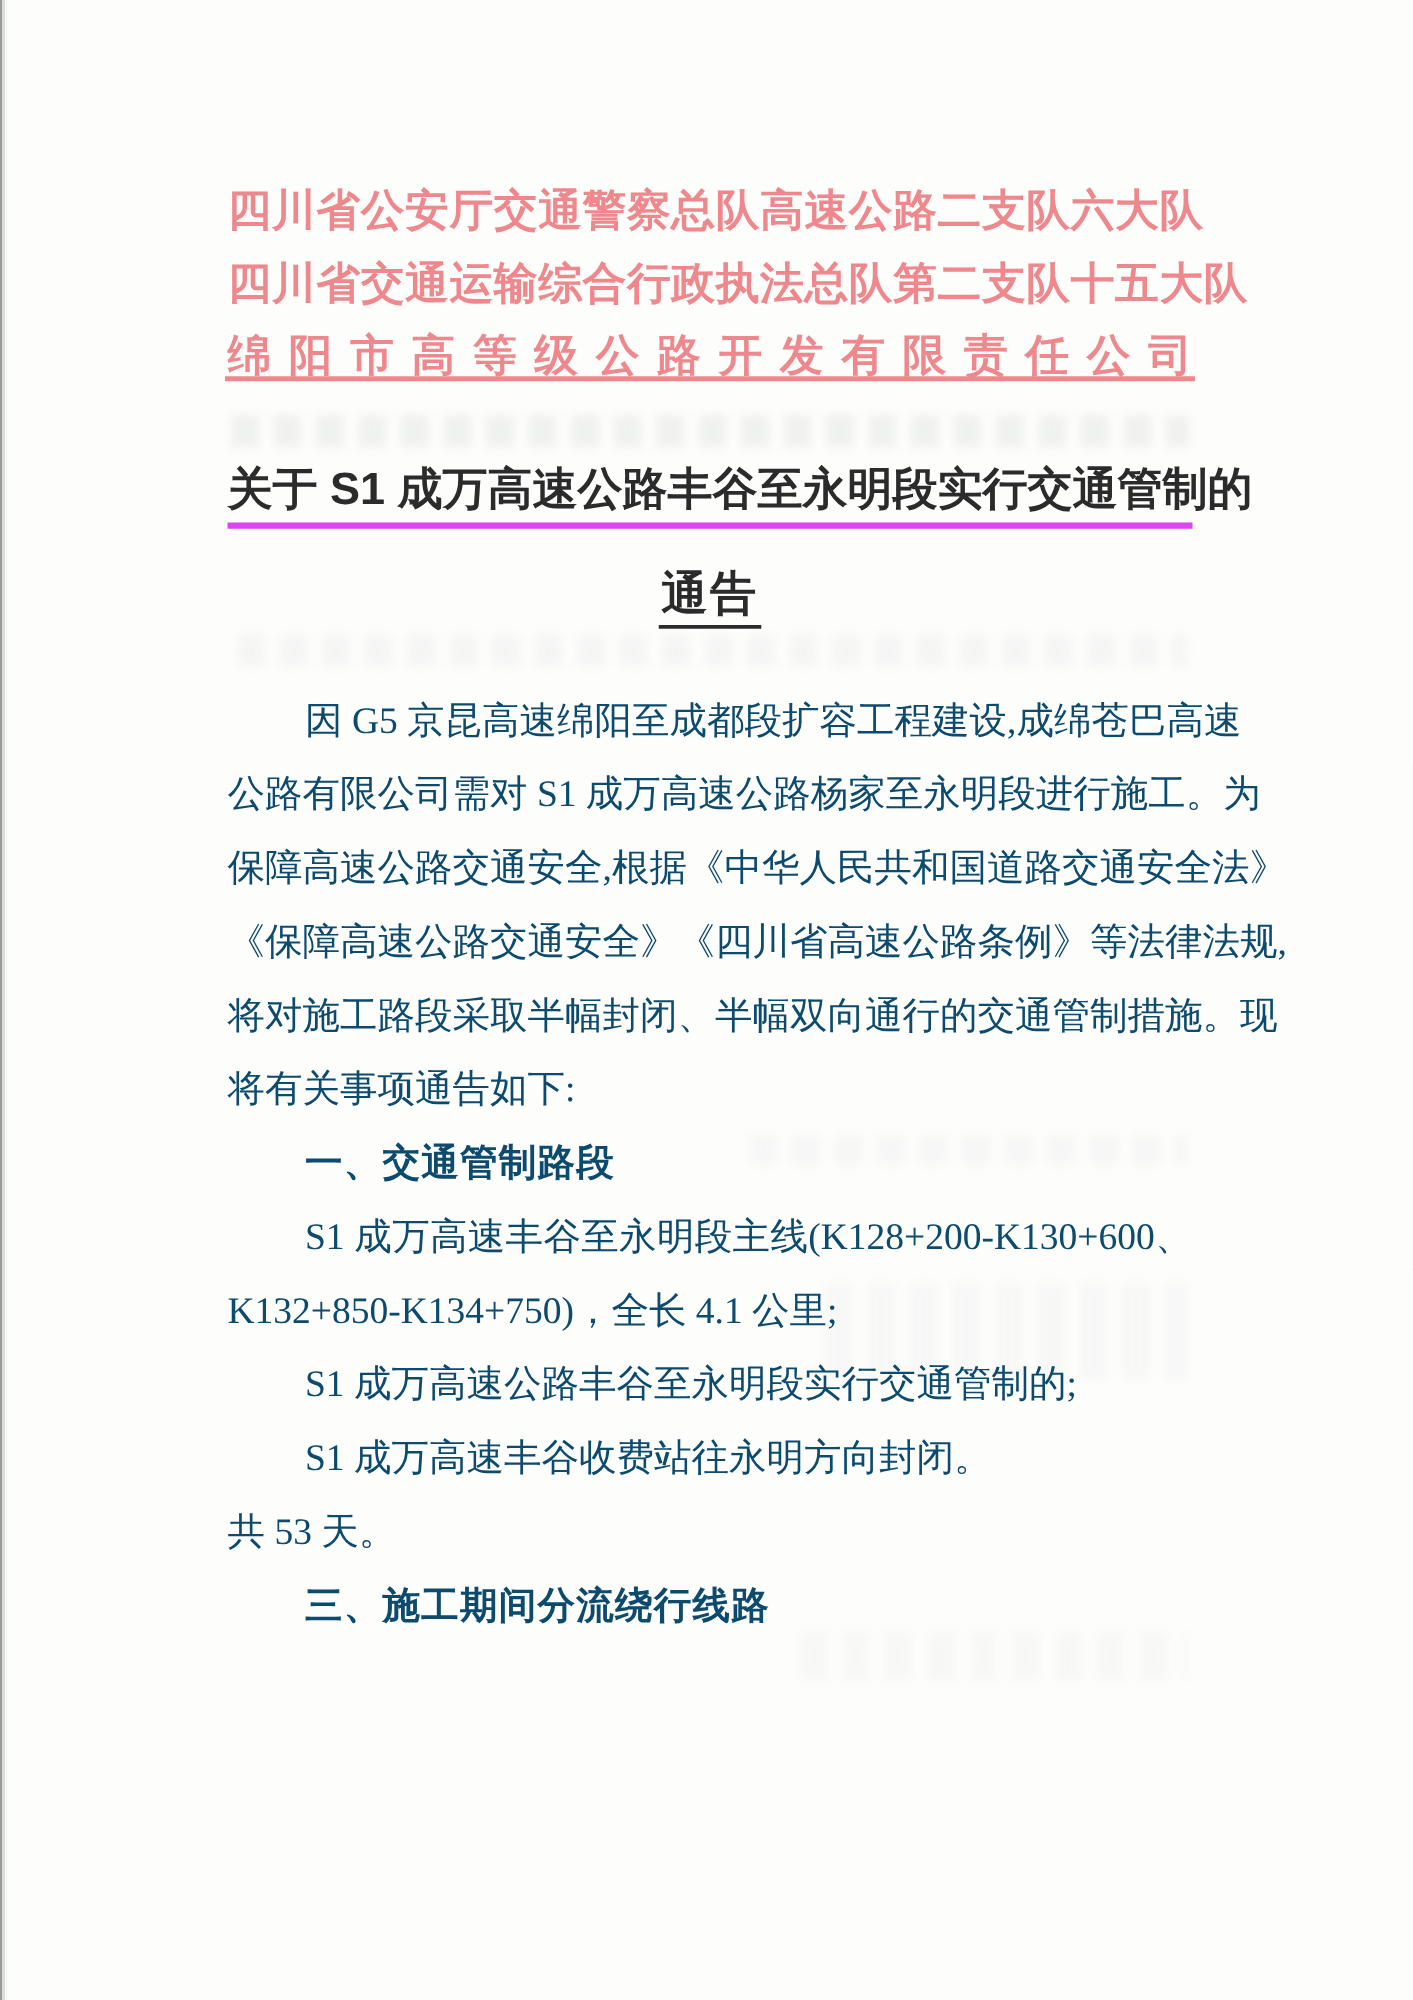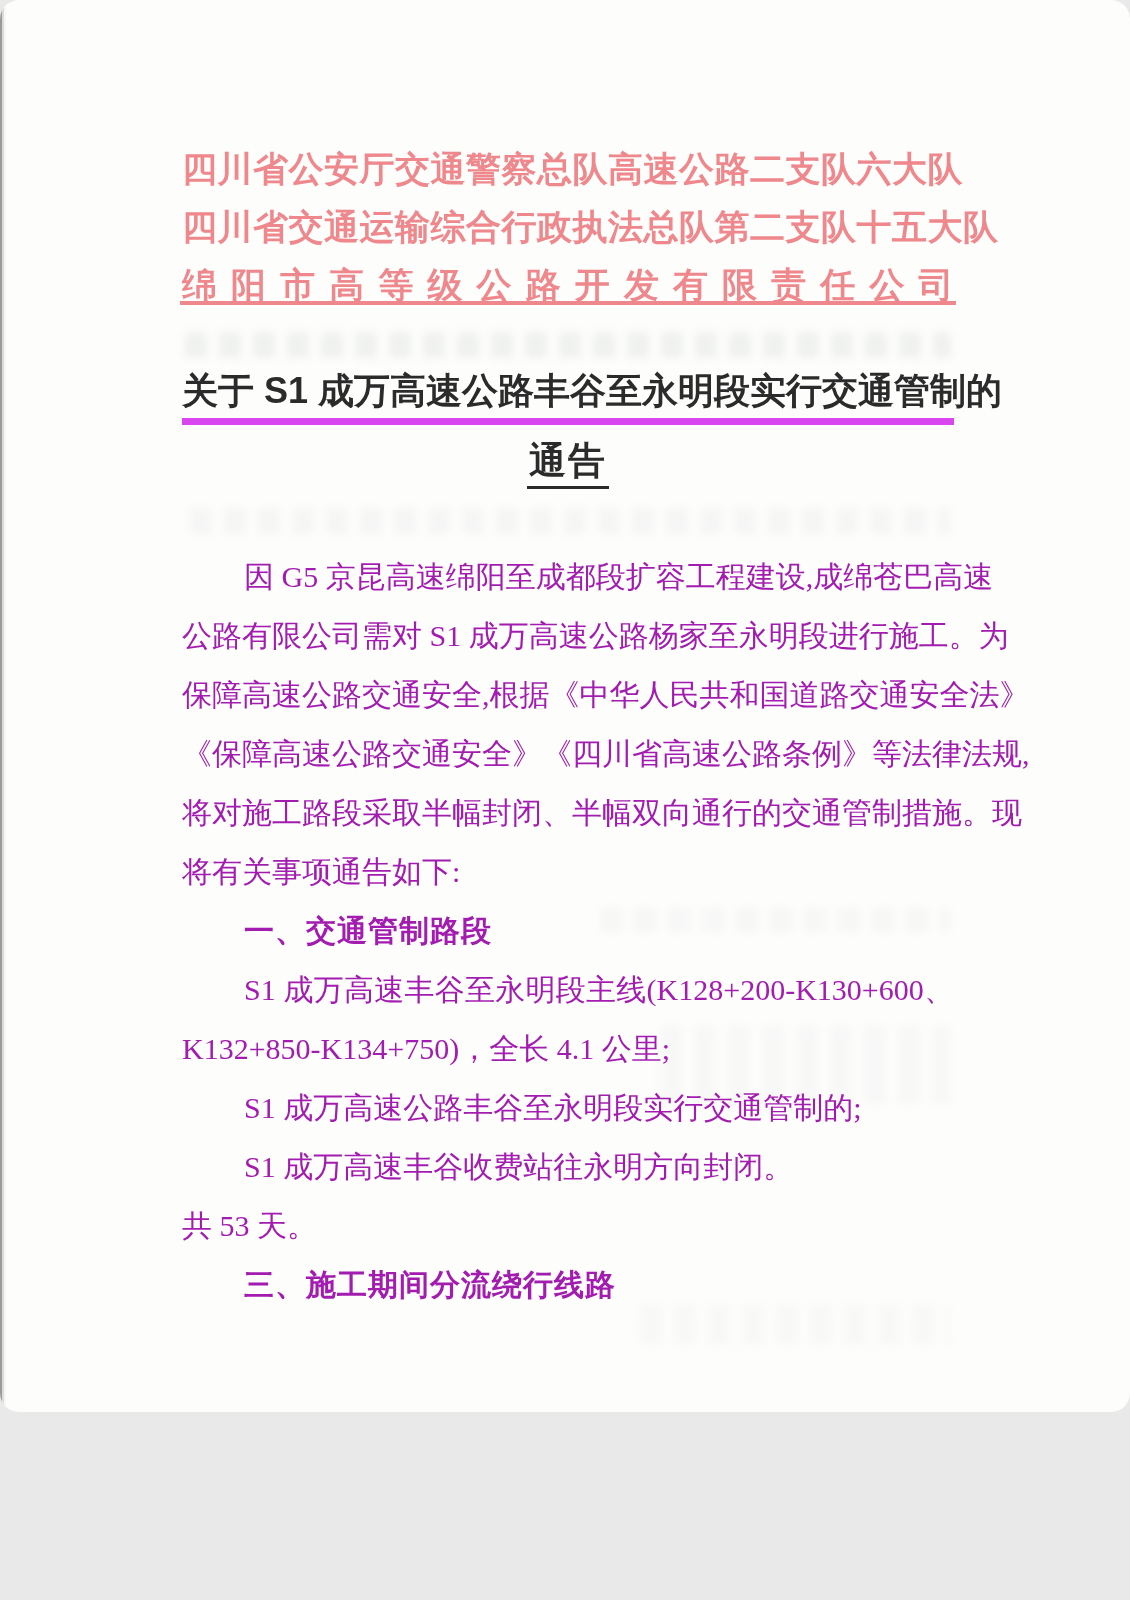--- a/index.html
+++ b/index.html
@@ -1,26 +1,25 @@
 <!DOCTYPE html>
 <html><head>
 <meta charset="utf-8">
 <style>
   html, body { margin: 0; padding: 0; }
   body { background: #e9e9e9; }
   .page {
     position: relative;
     width: 1130px;
-    height: 1412px;
+    height: 1600px;
     margin: 0 auto;
     background: #fdfdfc;
     overflow: hidden;
     font-family: "Liberation Serif", "DejaVu Serif", serif;
     color: #2d2d2d;
-    border-radius: 19px;
   }
   
   .scan-edge {
     position: absolute;
     left: 0; top: 0;
     width: 6px; height: 100%;
     background: linear-gradient(90deg, #9a9a9a 0 2px, #d9dedb 2px 4px, rgba(240,244,242,0.6) 4px 6px);
   }
   
   .red-header {
@@ -54,39 +53,39 @@
     font-weight: 900;
     color: #2b2b2b;
   }
   .doc-title .t1 {
     display: block;
     font-size: 36px;
     line-height: 46px;
     white-space: nowrap;
     text-align: justify;
     text-align-last: justify;
-    border-bottom: 7px solid #d946ef;
+    border-bottom: 5px solid #d946ef;
     padding-bottom: 4px;
   }
-  .doc-title .t2-wrap { display: block; margin-top: 14px; }
+  .doc-title .t2-wrap { display: block; margin-top: 30px; }
   .doc-title .t2 {
     display: inline-block;
     font-size: 37px;
     line-height: 44px;
     border-bottom: 3px solid #2b2b2b;
     padding: 0 2px 3px 2px;
     letter-spacing: 2px;
   }
   
   .body-text {
     position: absolute;
     left: 182px; top: 547px;
     width: 772px;
     font-size: 30px;
-    color: #a21caf;
+    color: #0c4a6e;
   }
   .bline {
     height: 59px;
     line-height: 59px;
     white-space: nowrap;
   }
   .bline.fill {
     text-align: justify;
     text-align-last: justify;
   }

